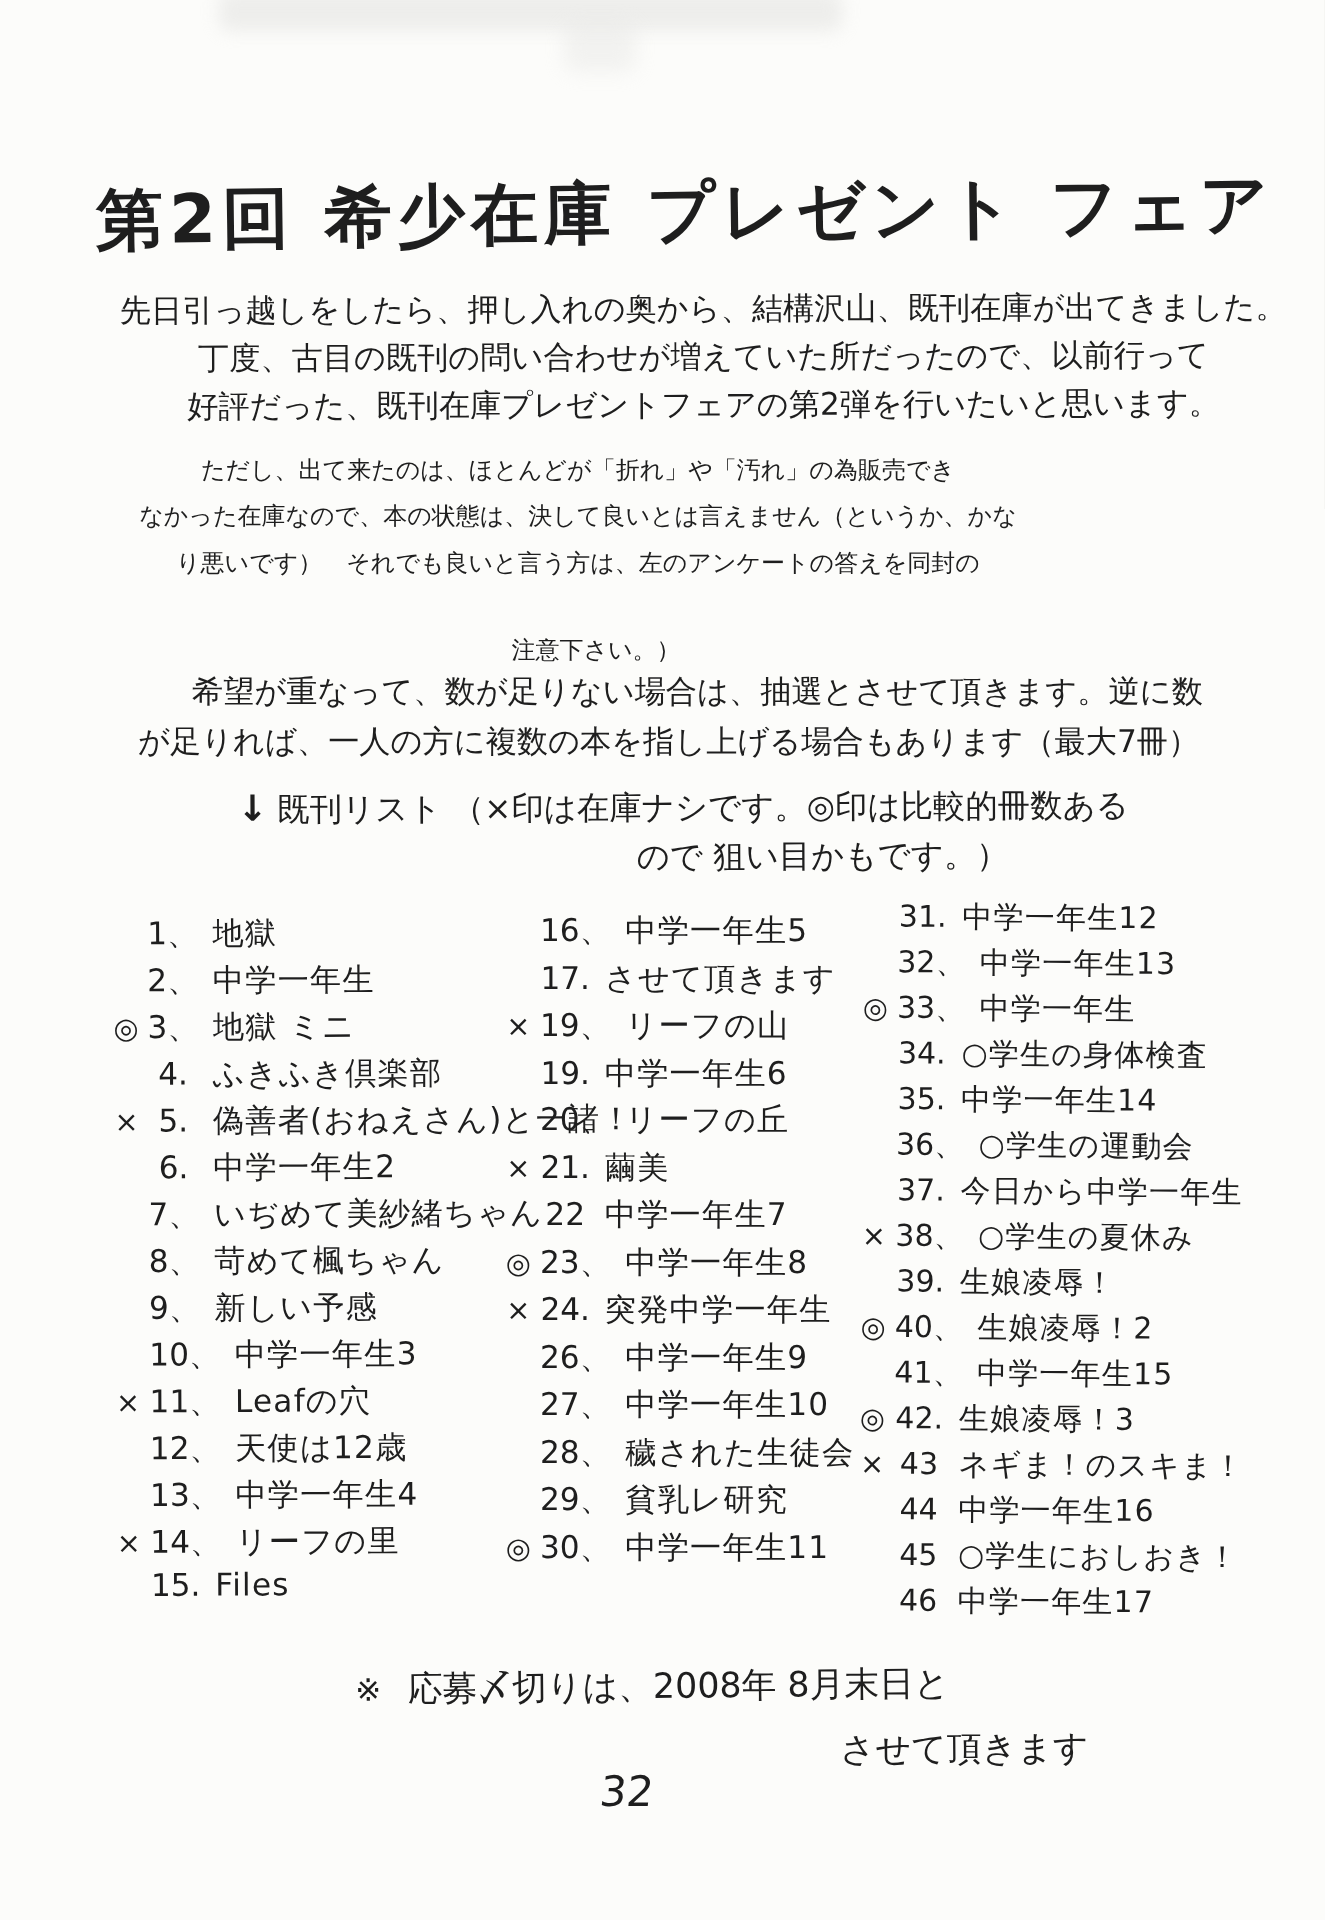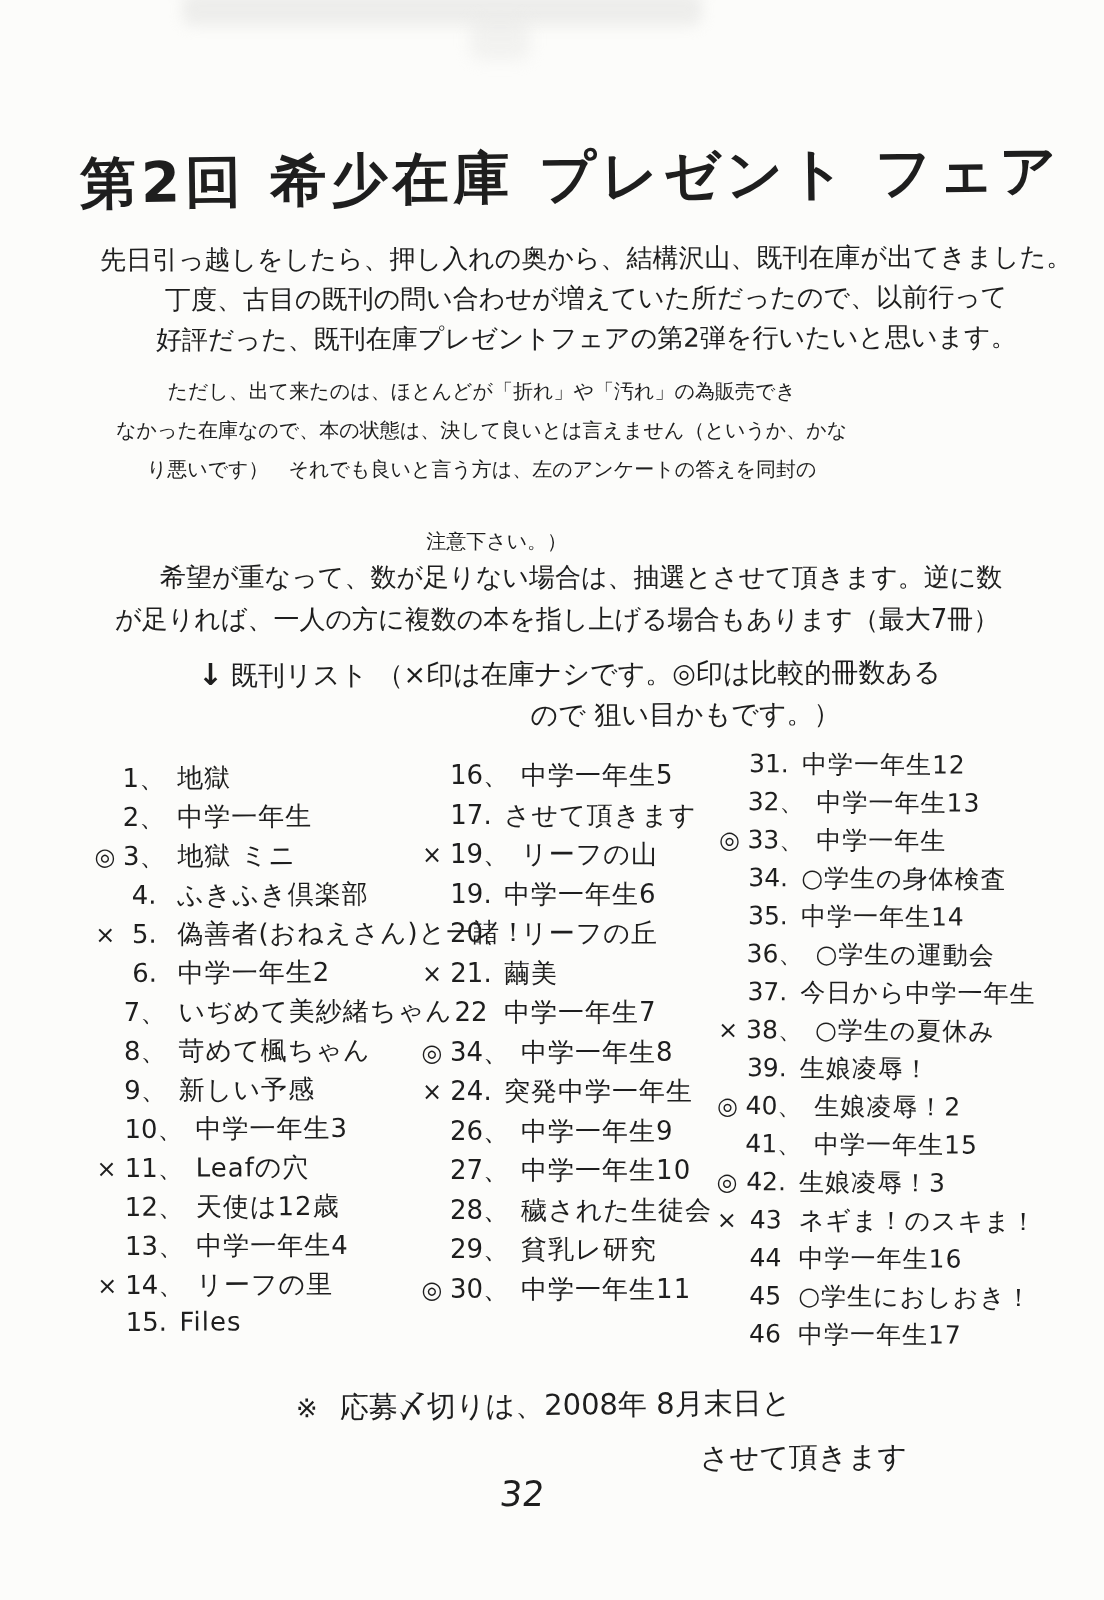--- a/index.html
+++ b/index.html
@@ -195,21 +195,21 @@
         <span class="num">21.</span>
         <span class="ttl hw">繭美</span>
       </li>
       <li class="item">
         <span class="mark"></span>
         <span class="num">22</span>
         <span class="ttl hw">中学一年生7</span>
       </li>
       <li class="item">
         <span class="mark">◎</span>
-        <span class="num">34、</span>
+        <span class="num">23、</span>
         <span class="ttl hw">中学一年生8</span>
       </li>
       <li class="item">
         <span class="mark">×</span>
         <span class="num">24.</span>
         <span class="ttl hw">突発中学一年生</span>
       </li>
       <li class="item">
         <span class="mark"></span>
         <span class="num">26、</span>

